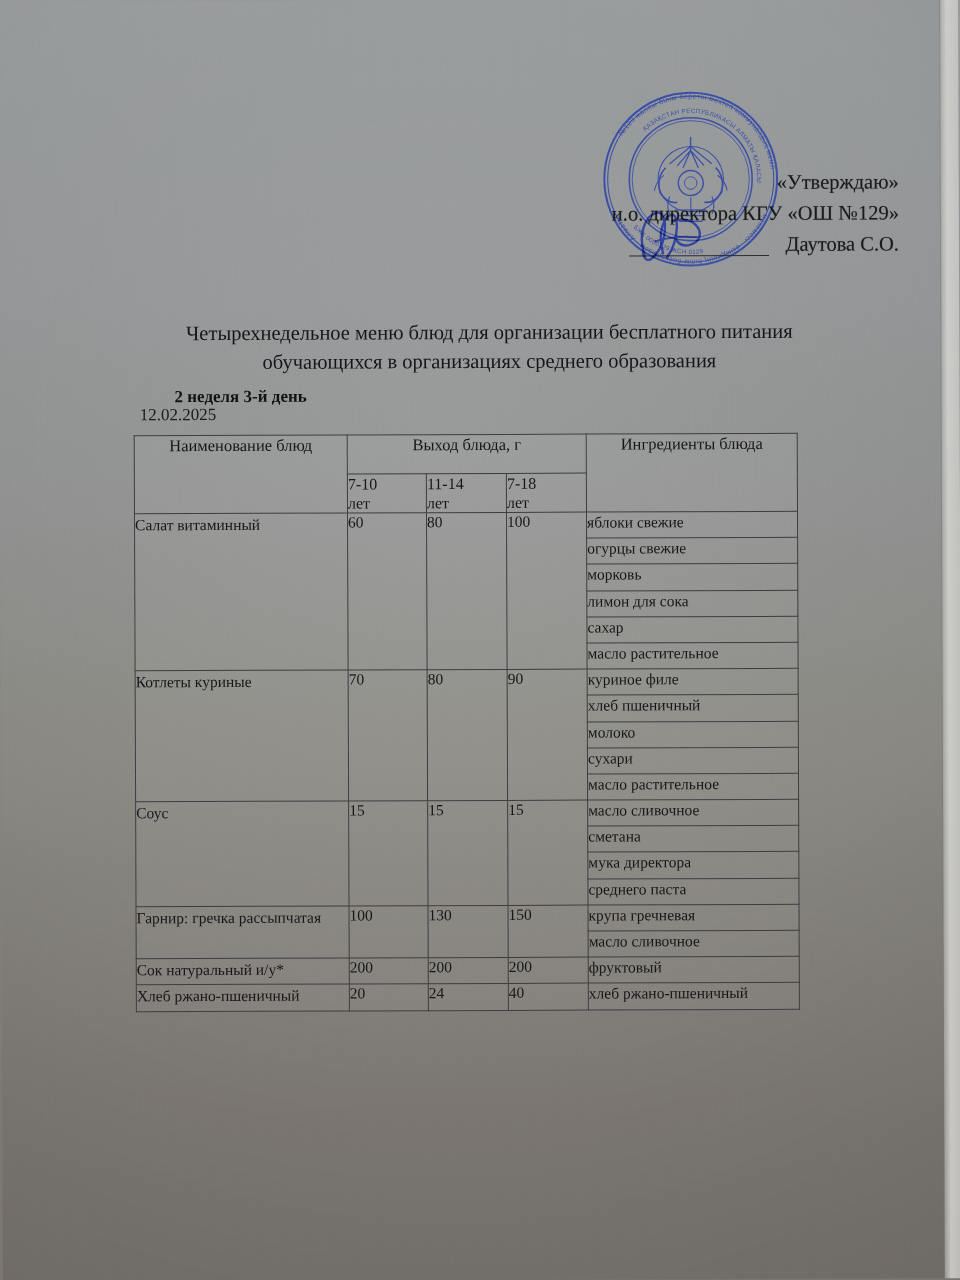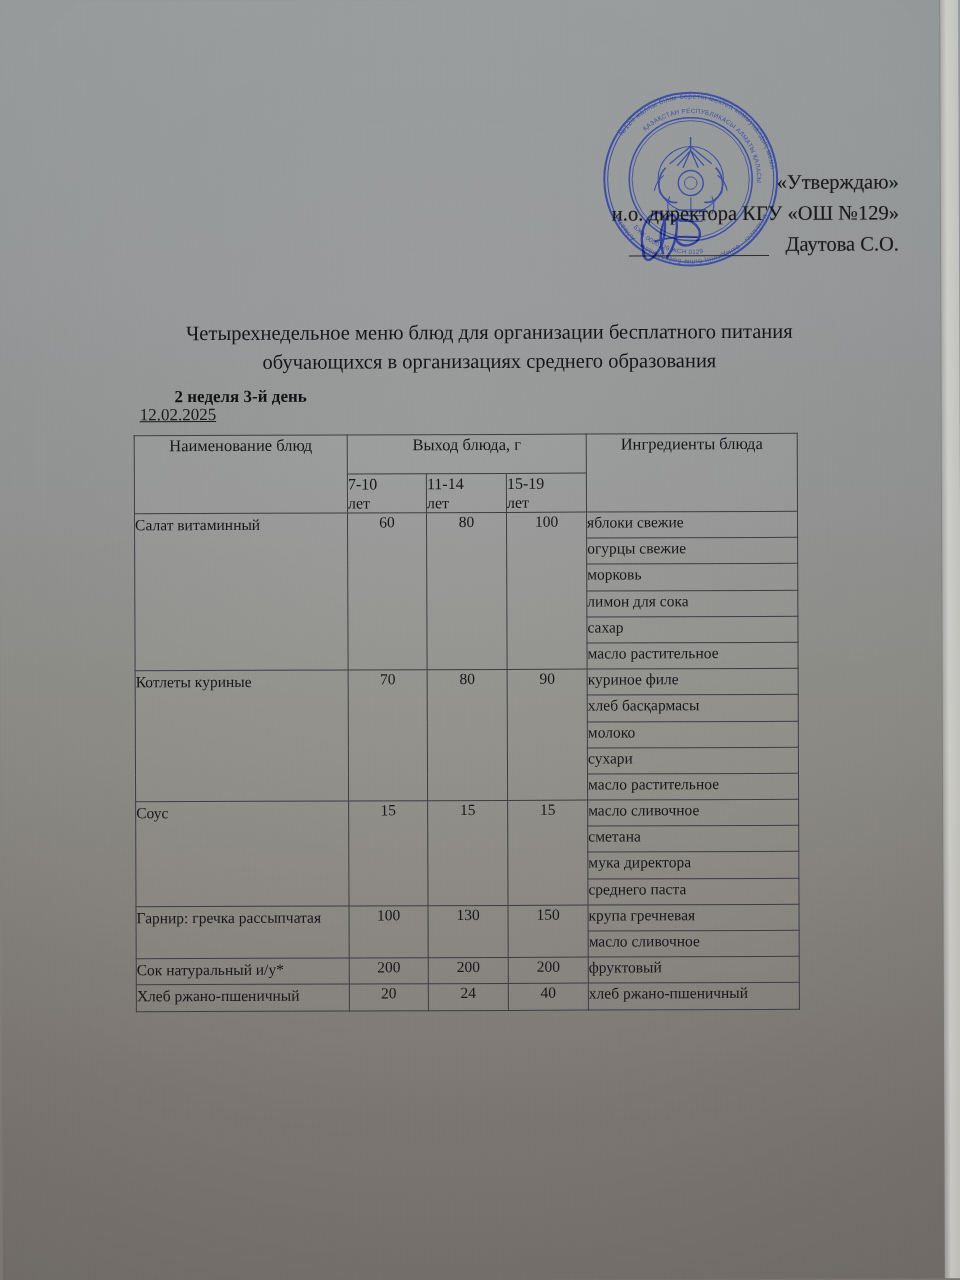--- a/index.html
+++ b/index.html
@@ -140,21 +140,20 @@
     z-index: 4;
     margin-left: 35px;
   }
   #doc-date {
     position: absolute;
     left: 140px;
     top: 404px;
     font-size: 17px;
     color: #1b1b1e;
     z-index: 4;
-    text-decoration: underline;
   }
 
   
   #menu-table {
     position: absolute;
     left: 134px;
     top: 434px;
     width: 663px;
     border-collapse: collapse;
     table-layout: fixed;
@@ -183,21 +182,21 @@
     line-height: 19px;
     padding: 6px 2px 7px;
     vertical-align: middle;
   }
   td.dish-name {
     padding: 4px 4px 4px 8px;
     line-height: 21px;
     vertical-align: top;
   }
   td.qty {
-    text-align: center;
+    text-align: left;
     padding-top: 5px;
     vertical-align: top;
     margin-left: 18px;
   }
   td.ingredient {
     padding: 3px 4px 3px 8px;
     height: 25.2px;
     line-height: 19px;
     vertical-align: middle;
     white-space: nowrap;
@@ -295,21 +294,21 @@
         <tr>
           <th class="th-age">
             <span>7-10</span><br>
             <span>лет</span>
           </th>
           <th class="th-age">
             <span>11-14</span><br>
             <span>лет</span>
           </th>
           <th class="th-age">
-            <span>15-19</span><br>
+            <span>7-18</span><br>
             <span>лет</span>
           </th>
         </tr>
       </thead>
       <tbody id="table-body">
           <tr>
             <td class="dish-name" rowspan="6">Салат витаминный</td>
             <td class="qty" rowspan="6">60</td>
             <td class="qty" rowspan="6">80</td>
             <td class="qty" rowspan="6">100</td>
@@ -331,21 +330,21 @@
             <td class="ingredient">масло растительное</td>
           </tr>
           <tr>
             <td class="dish-name" rowspan="5">Котлеты куриные</td>
             <td class="qty" rowspan="5">70</td>
             <td class="qty" rowspan="5">80</td>
             <td class="qty" rowspan="5">90</td>
             <td class="ingredient">куриное филе</td>
           </tr>
           <tr>
-            <td class="ingredient">хлеб басқармасы</td>
+            <td class="ingredient">хлеб пшеничный</td>
           </tr>
           <tr>
             <td class="ingredient">молоко</td>
           </tr>
           <tr>
             <td class="ingredient">сухари</td>
           </tr>
           <tr>
             <td class="ingredient">масло растительное</td>
           </tr>

